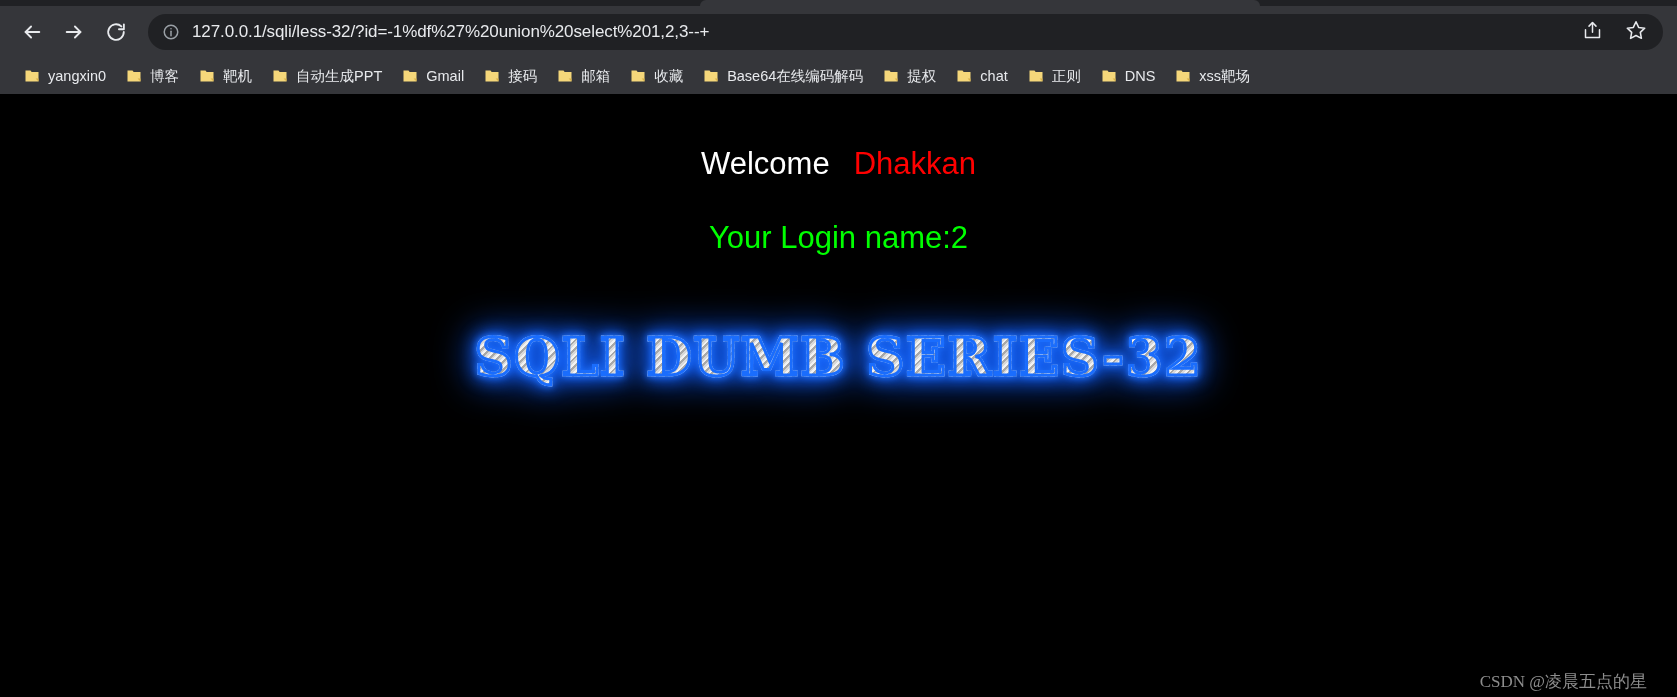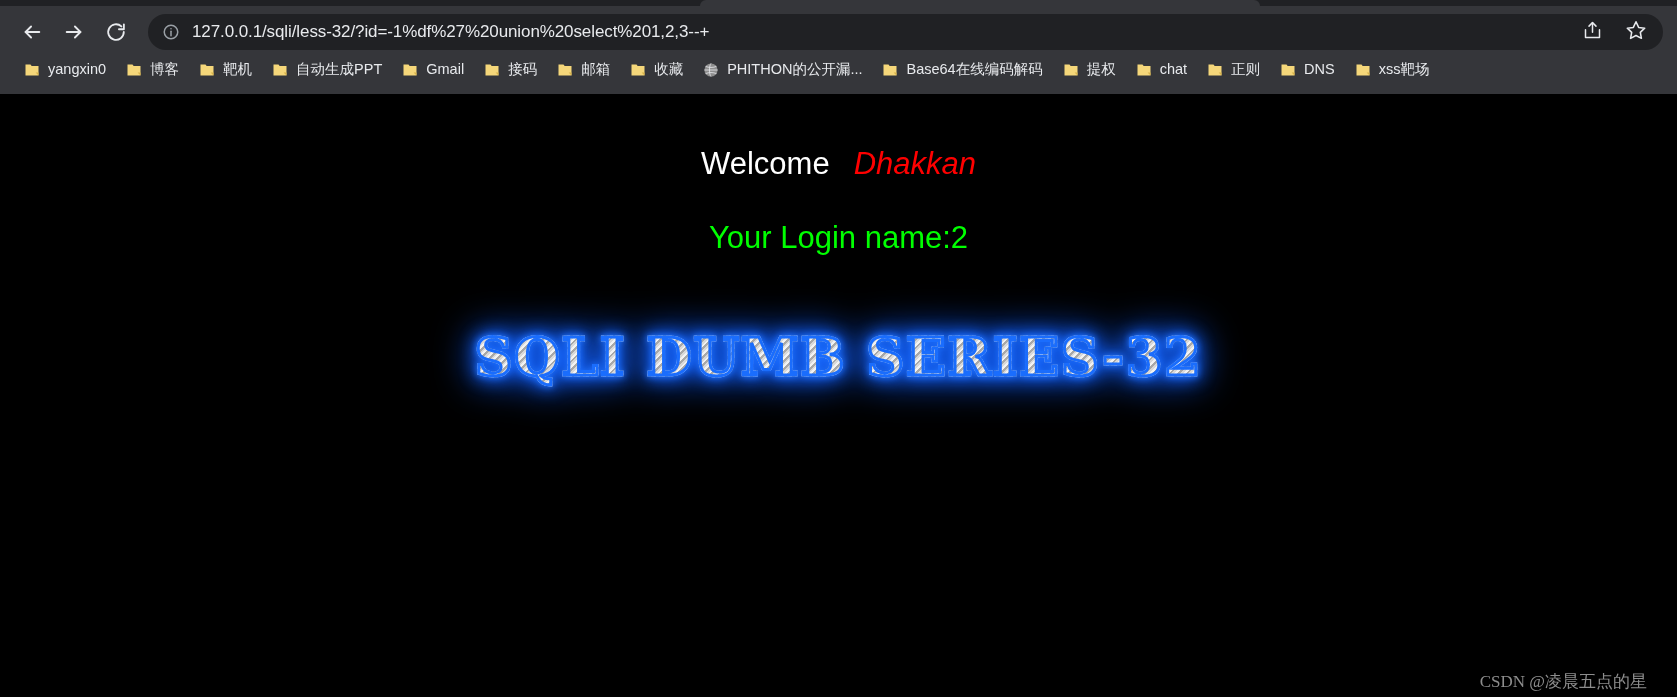--- a/index.html
+++ b/index.html
@@ -68,20 +68,21 @@
     background: #35363a;
     display: flex;
     align-items: center;
     padding: 0 14px;
     gap: 0px;
     overflow: hidden;
     white-space: nowrap;
   }
   .bm {
     display: flex;
+    align-items: center;
     height: 28px;
     padding: 0 10px;
     border-radius: 4px;
     flex: 0 0 auto;
   }
   .bm-label {
     color: #e8eaed;
     font-size: 14.5px;
     margin-left: 8px;
     line-height: 1;
@@ -103,21 +104,21 @@
   .welcome-block {
     text-align: center;
     padding-top: 52px;
   }
   .welcome-line {
     font-size: 31px;
     line-height: 1.18;
     font-family: "Liberation Sans", sans-serif;
   }
   .w-white { color: #ffffff; }
-  .w-red   { color: #ff0000; margin-left: 24px; font-style: italic; }
+  .w-red   { color: #ff0000; margin-left: 24px; }
   .w-green { color: #00ff00; display: block; font-size: 31px; line-height: 1.2; margin-top: 36px; }
 
   .banner {
     margin-top: 70px;
     text-align: center;
     position: relative;
     height: 110px;
   }
   .banner-text {
     display: inline-block;
@@ -295,29 +296,20 @@
         <span style="display: flex;">
           <svg class="folder-icon" viewBox="0 0 16 16">
             <path d="M1.5 2.5h5l1.2 1.6h6.8v9.4H1.5z" fill="#f5d77a"></path>
             <path d="M11.6 10.6h2.9v2.9z" fill="#d8b24a"></path>
           </svg>
         </span>
         <span class="bm-label">收藏</span>
       </div>
       <div class="bm">
         <span style="display: flex;">
-          <svg class="globe-icon" viewBox="0 0 16 16">
-            <circle cx="8" cy="8" r="6.6" fill="#8e8e8e"></circle>
-            <path d="M8 1.4c-2 2-2 11.2 0 13.2M1.4 8h13.2M2.6 4.4c3 1.4 7.8 1.4 10.8 0M2.6 11.6c3-1.4 7.8-1.4 10.8 0" stroke="#e8eaed" stroke-width="0.8" fill="none"></path>
-          </svg>
-        </span>
-        <span class="bm-label">PHITHON的公开漏...</span>
-      </div>
-      <div class="bm">
-        <span style="display: flex;">
           <svg class="folder-icon" viewBox="0 0 16 16">
             <path d="M1.5 2.5h5l1.2 1.6h6.8v9.4H1.5z" fill="#f5d77a"></path>
             <path d="M11.6 10.6h2.9v2.9z" fill="#d8b24a"></path>
           </svg>
         </span>
         <span class="bm-label">Base64在线编码解码</span>
       </div>
       <div class="bm">
         <span style="display: flex;">
           <svg class="folder-icon" viewBox="0 0 16 16">

